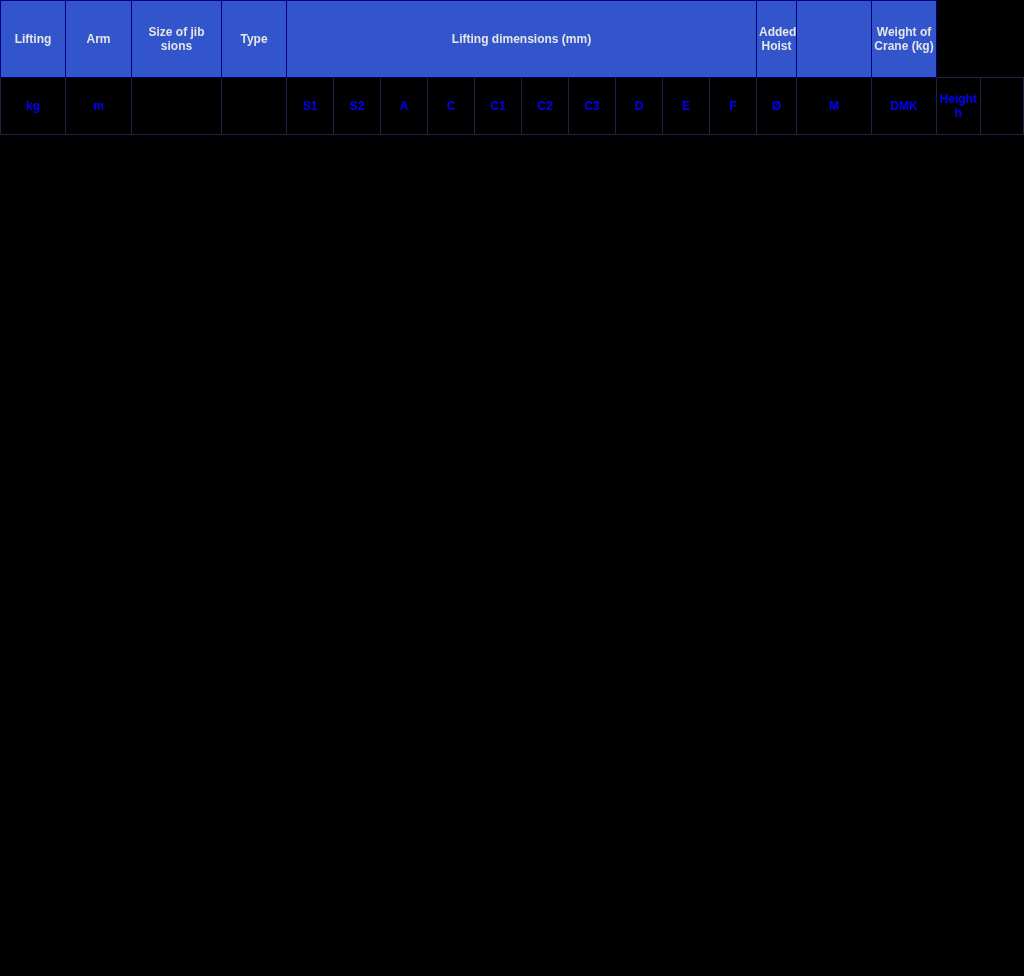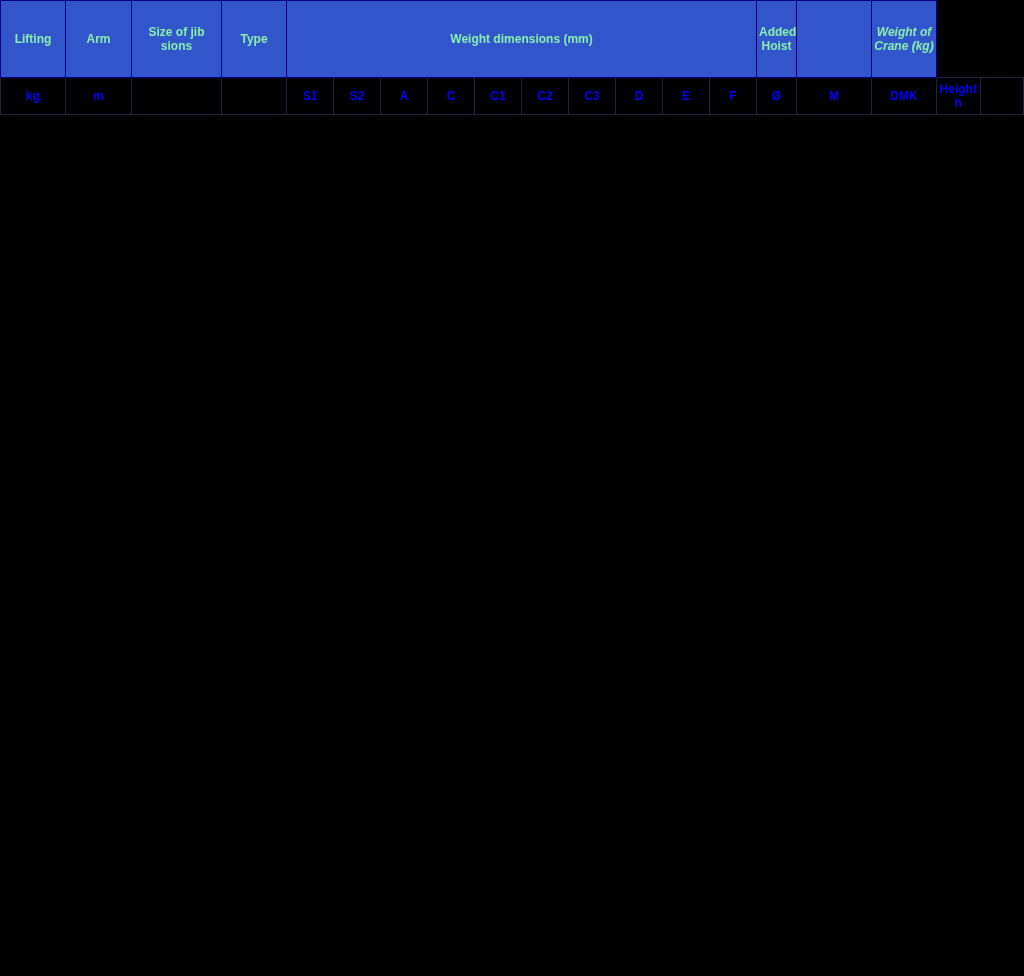--- a/index.html
+++ b/index.html
@@ -22,39 +22,39 @@
     }
 
     table {
       width: 1024px;
       border-collapse: collapse;
       table-layout: fixed;
     }
 
     thead tr.header-row th {
       background-color: #3355cc;
-      color: #86efac;
+      color: #e5e5e5;
       font-size: 12px;
       font-weight: bold;
       text-align: center;
       vertical-align: middle;
       border: 1px solid #000080;
       padding: 4px 2px;
       height: 77px;
     }
 
     thead tr.subheader-row td {
       background-color: #000000;
       color: #0000ff;
       font-size: 12px;
       font-weight: bold;
       text-align: center;
       vertical-align: middle;
       border: 1px solid #222244;
-      padding: 4px 2px;
+      padding: 14px 2px;
       height: 30px;
     }
 
     tbody tr td {
       background-color: #000000;
       color: #ffffff;
       font-size: 11px;
       text-align: center;
       vertical-align: middle;
       border: 1px solid #111133;
@@ -73,21 +73,21 @@
     .col-c1 { width: 47px; }
     .col-c2 { width: 47px; }
     .col-c3 { width: 47px; }
     .col-d { width: 47px; }
     .col-e { width: 47px; }
     .col-f { width: 47px; }
     .col-phi { width: 40px; }
     .col-m { width: 40px; }
     .col-dmk { width: 40px; }
     .col-height { width: 75px; margin-top: 19px; }
-    .col-weight { width: 65px; font-style: italic; }
+    .col-weight { width: 65px; }
 
     .overall-header {
       background-color: #3355cc !important;
     }
   </style>
 </head>
 <body>
 
 <div class="table-container">
   <table>
@@ -99,21 +99,21 @@
         <th class="col-arm" rowspan="1">
           <span>Arm</span>
         </th>
         <th class="col-size" rowspan="1">
           <span>Size of jib sions</span>
         </th>
         <th class="col-type" rowspan="1">
           <span>Type</span>
         </th>
         <th class="overall-header" colspan="10" style="width:470px;">
-          <span>Weight dimen­sions (mm)</span>
+          <span>Lifting dimen­sions (mm)</span>
         </th>
         <th class="col-dmk" rowspan="1">
           <span>Added Hoist</span>
         </th>
         <th class="col-height" rowspan="1" style="background-color:#3355cc; color:#fff; border:1px solid #000080;"></th>
         <th class="col-weight" rowspan="1">
           <span>Weight of Crane (kg)</span>
         </th>
       </tr>
       <tr class="subheader-row">

